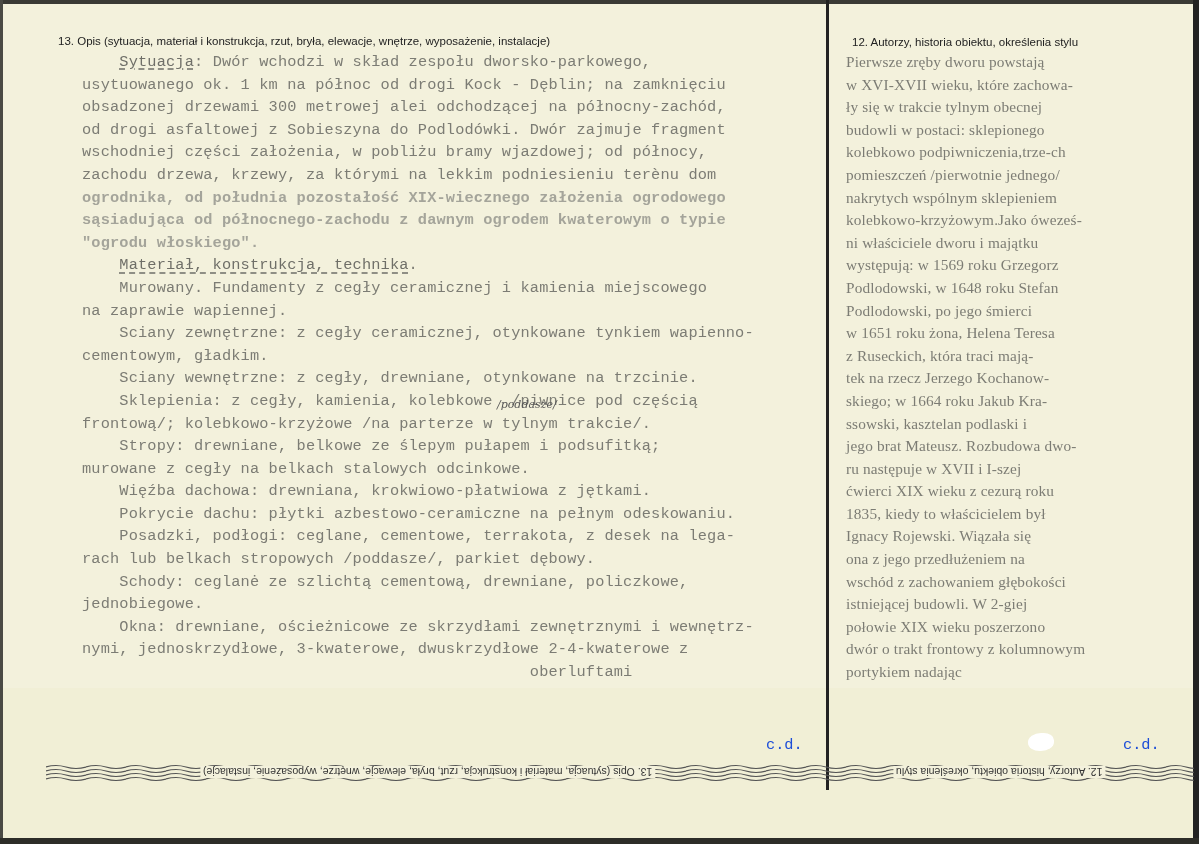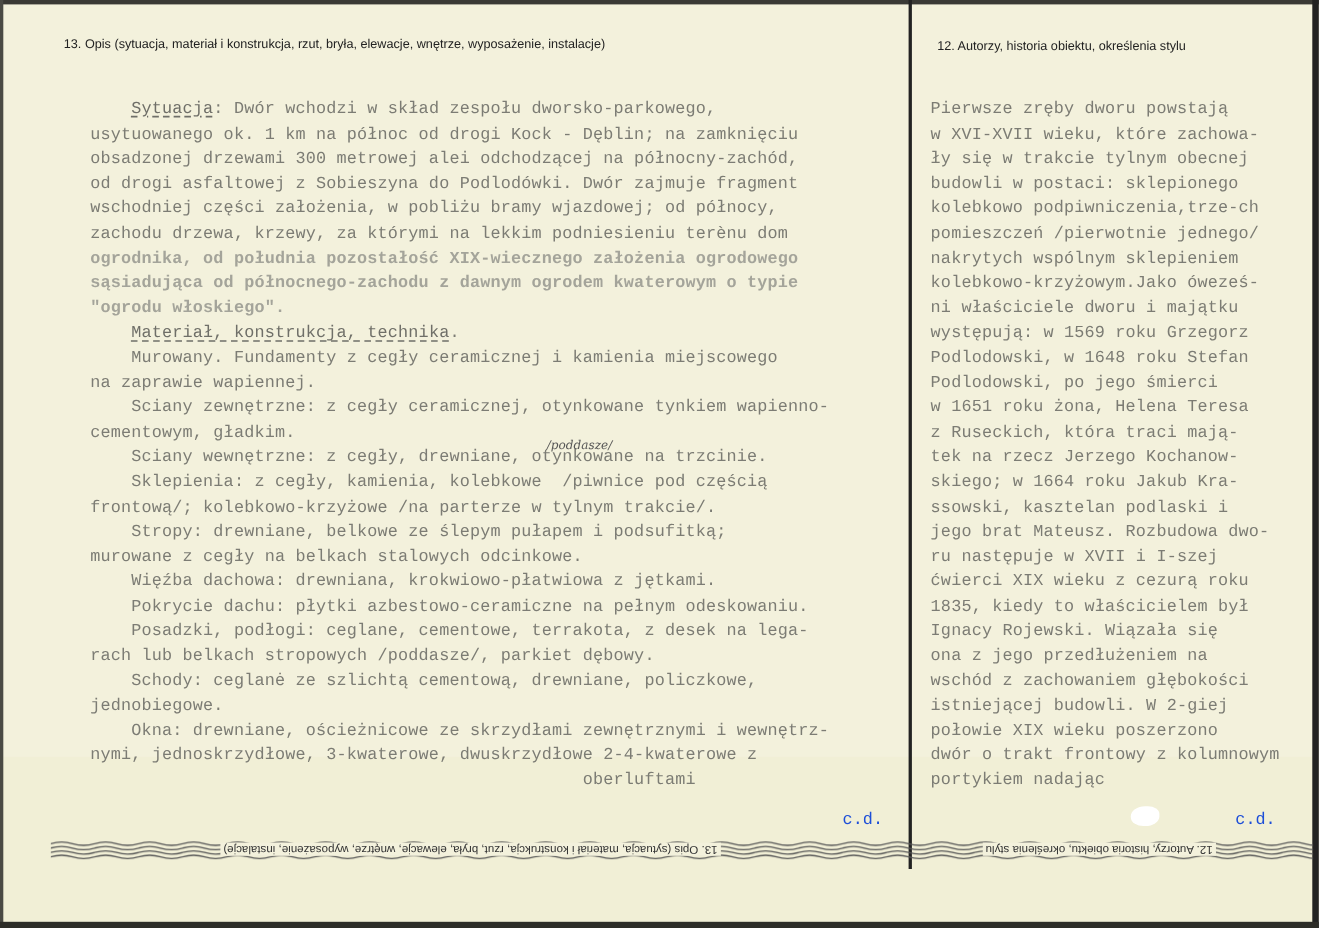--- a/index.html
+++ b/index.html
@@ -23,23 +23,22 @@
     position: absolute;
     font-family: "Liberation Sans", "DejaVu Sans", sans-serif;
     font-size: 11.5px; color: #222; white-space: nowrap;
   }
   .typed {
     position: absolute;
     font-family: "Liberation Mono", "DejaVu Sans Mono", monospace;
     color: #7c7c74; white-space: pre;
     font-size: 15.3px; line-height: 22.6px;
     letter-spacing: 0.15px;
-    margin-top: 37px;
   }
-  .typed.right { font-size: 15.3px; }
+  .typed.right { font-size: 15.3px; font-family: Liberation Serif, serif; }
   .typed .line { display:block; height:22.6px; }
   .u { text-decoration: underline dashed; text-underline-offset: 3px; color:#6f6f68; }
   .faint { color:#a4a49a;font-weight:bold; }
 
   .handnote {
     position:absolute; left:497px; top:398px;
     font-family: "DejaVu Serif", serif; font-style: italic;
     font-size: 11px; color:#555;
   }
   .cd {

